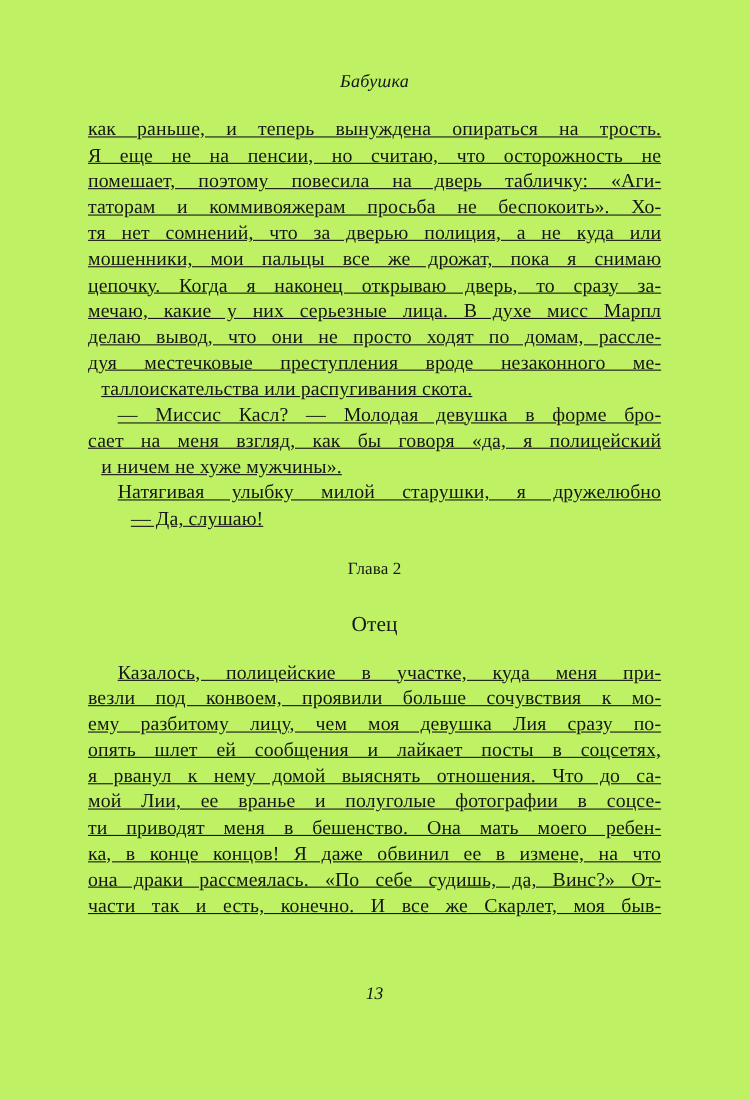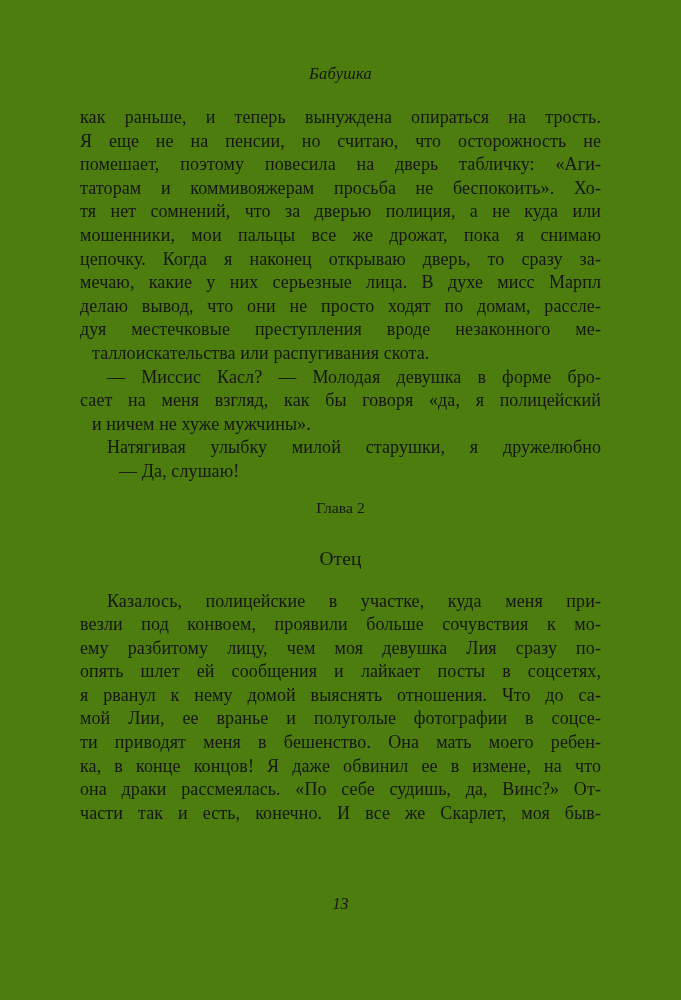--- a/index.html
+++ b/index.html
@@ -7,21 +7,21 @@
   body {
     background: #ffffff;
     color: #161616;
     font-family: "Liberation Serif", "DejaVu Serif", serif;
     position: relative;
     overflow: hidden;
   }
   .page {
     position: absolute;
     inset: 0;
-    background: #4d7c0f;
+    background: #bef264;
   }
   .running-header {
     position: absolute;
     top: 64px;
     left: 0;
     width: 100%;
     text-align: center;
     font-style: italic;
     font-size: 16.5px;
     letter-spacing: 0.2px;
@@ -33,31 +33,32 @@
     width: 521px;
     font-size: 18px;
     line-height: 23.6px;
     letter-spacing: 0.1px;
   }
   .paragraph { margin: 0; }
   .line {
     text-align: justify;
     text-align-last: justify;
     text-justify: inter-word;
+    text-decoration: underline;
   }
   .line.flush {
     text-align-last: left;
     margin-left: 12px;
   }
   .paragraph.indent .line:first-child {
     text-indent: 27px;
   }
   .chapter { text-align: center; }
   .chapter-label {
-    margin-top: 14px;
+    margin-top: 24px;
     font-size: 15.5px;
     line-height: 20px;
   }
   .chapter-title {
     margin-top: 28px;
     margin-bottom: 18px;
     font-size: 19.5px;
     line-height: 26px;
     font-weight: normal;
   }

